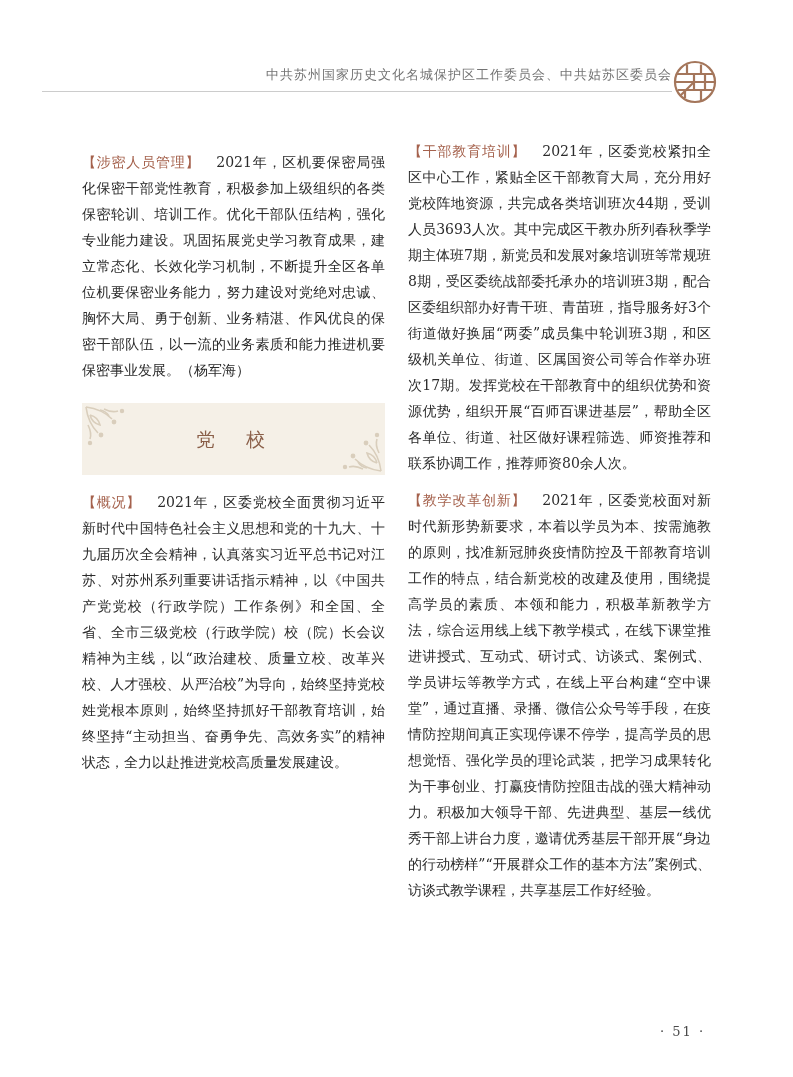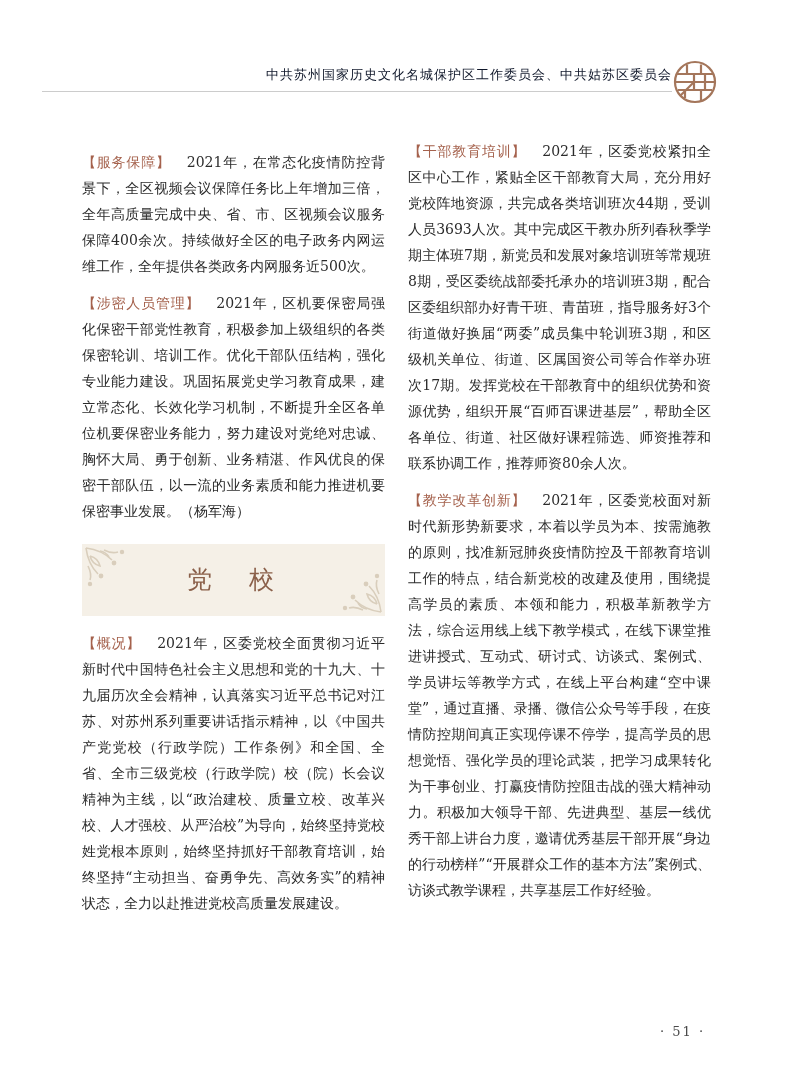--- a/index.html
+++ b/index.html
@@ -8,21 +8,21 @@
     width:793px;height:1077px;
     background:#ffffff;
     overflow:hidden;
     font-family:"DejaVu Serif","Liberation Serif",serif;
   }
   
   .header-title{
     position:absolute;left:42px;top:66px;width:630px;
     text-align:right;
     font-family:Liberation Mono, monospace;
-    font-size:13px;color:#0f172a;letter-spacing:1px;
+    font-size:13px;color:#737373;letter-spacing:1px;
     white-space:nowrap;
   }
   .header-rule{
     position:absolute;left:42px;top:91px;width:630px;height:1px;
     background:#cccccc;
   }
   .seal{
     position:absolute;left:673px;top:60px;width:44px;height:44px;
   }
   
@@ -38,21 +38,21 @@
   .sec-label{color:#a5624d;font-weight:400;margin-right:16px;}
   .author{white-space:nowrap;}
   
   .banner{
     position:relative;
     margin:20px 0 14px 0;height:72px;
     background:#f5f0e7;
     display:flex;align-items:center;justify-content:center;
   }
   .banner-title{
-    font-size:25px;color:#8a5f49;letter-spacing:6px;
+    font-size:19px;color:#8a5f49;letter-spacing:6px;
     font-family:"DejaVu Serif","Liberation Serif",serif;
   }
   .flourish{position:absolute;width:58px;height:46px;}
   .flourish.tl{left:2px;top:2px;}
   .flourish.br{right:2px;bottom:2px;transform:rotate(180deg);}
   
   .page-number{
     position:absolute;left:660px;top:1024px;width:90px;
     text-align:left;font-size:13px;color:#4a4a4a;letter-spacing:2px;
   }
@@ -77,21 +77,20 @@
         <path d="M32 14 V30"></path>
         <path d="M21 22 L7 36"></path>
         <path d="M12 30 V38"></path>
         <path d="M28 30 V41"></path>
       </g>
     </svg>
   </div>
 
   <div class="col col-left">
 
-    <p class="sec"><span class="sec-label">【服务保障】</span><span>2021年，在常态化疫情防控背景下，全区视频会议保障任务比上年增加三倍，全年高质量完成中央、省、市、区视频会议服务保障400余次。持续做好全区的电子政务内网运维工作，全年提供各类政务内网服务近500次。</span></p>
 
     <p class="sec"><span class="sec-label">【涉密人员管理】</span><span>2021年，区机要保密局强化保密干部党性教育，积极参加上级组织的各类保密轮训、培训工作。优化干部队伍结构，强化专业能力建设。巩固拓展党史学习教育成果，建立常态化、长效化学习机制，不断提升全区各单位机要保密业务能力，努力建设对党绝对忠诚、胸怀大局、勇于创新、业务精湛、作风优良的保密干部队伍，以一流的业务素质和能力推进机要保密事业发展。</span><span class="author">（杨军海）</span></p>
 
     <div class="banner">
       <span class="flourish tl">
         <svg width="58" height="46" viewBox="0 0 58 46">
           <g stroke="#d9cebc" stroke-width="1.6" fill="none">
             <path d="M2 2 Q18 4 28 14"></path>
             <path d="M2 2 Q4 18 14 28"></path>
             <path d="M6 10 q8 2 10 10 q-8 -2 -10 -10"></path>

